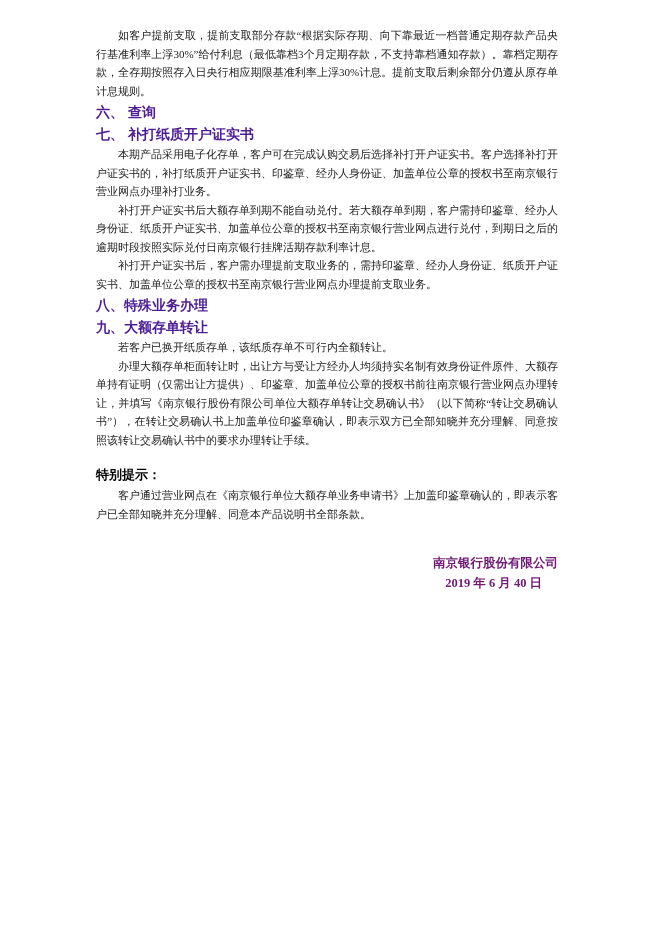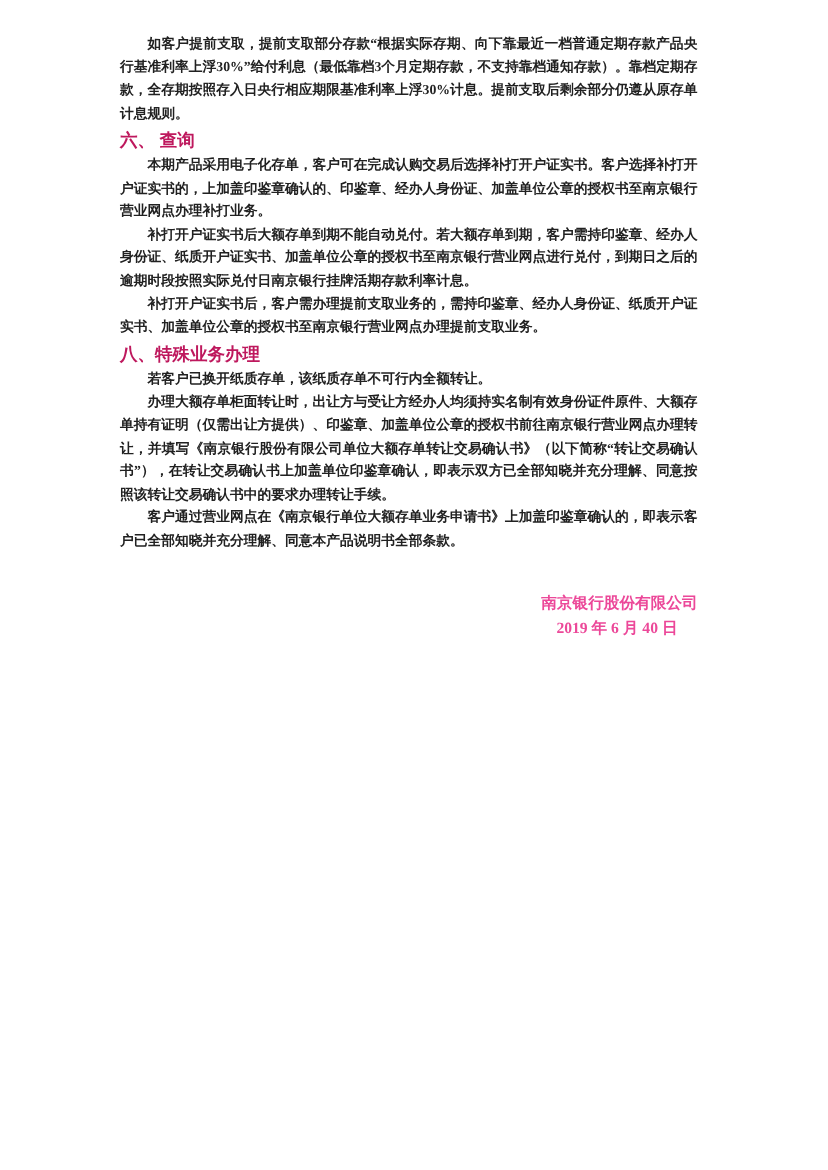--- a/index.html
+++ b/index.html
@@ -21,75 +21,77 @@
     font-family: "Liberation Serif", "DejaVu Serif", serif;
     color: #212121;
     font-size: 11px;
     line-height: 18.5px;
   }
 
   .para {
     margin: 0;
     text-align: justify;
     text-indent: 2em;
-    font-weight: bold;
   }
 
   .sec-heading {
     font-family: "Liberation Sans", "DejaVu Sans", sans-serif;
     font-weight: bold;
-    color: #be185d;
+    color: #4c1d95;
     font-size: 14px;
     line-height: 20px;
     margin: 2px 0 1px 0;
     text-align: left;
   }
 
   .notice-heading {
     font-family: "Liberation Sans", "DejaVu Sans", sans-serif;
     font-weight: bold;
     color: #000000;
     font-size: 13px;
     line-height: 19px;
     margin: 16px 0 2px 0;
   }
 
   .signature {
     margin-top: 30px;
     text-align: right;
     font-weight: bold;
-    color: #ec4899;
+    color: #701a75;
     font-size: 12.5px;
     line-height: 20px;
     font-family: "Liberation Serif", "DejaVu Serif", serif;
   }
 
   .signature .sig-date {
     padding-right: 16px;
   }
 </style>
 </head>
 <body>
 
 <div class="page">
   <div class="doc">
 
     <p class="para">如客户提前支取，提前支取部分存款“根据实际存期、向下靠最近一档普通定期存款产品央行基准利率上浮30%”给付利息（最低靠档3个月定期存款，不支持靠档通知存款）。靠档定期存款，全存期按照存入日央行相应期限基准利率上浮30%计息。提前支取后剩余部分仍遵从原存单计息规则。</p>
 
     <h2 class="sec-heading">六、 查询</h2>
 
-    <p class="para">本期产品采用电子化存单，客户可在完成认购交易后选择补打开户证实书。客户选择补打开户证实书的，上加盖印鉴章确认的、印鉴章、经办人身份证、加盖单位公章的授权书至南京银行营业网点办理补打业务。</p>
+    <h2 class="sec-heading">七、 补打纸质开户证实书</h2>
+    <p class="para">本期产品采用电子化存单，客户可在完成认购交易后选择补打开户证实书。客户选择补打开户证实书的，补打纸质开户证实书、印鉴章、经办人身份证、加盖单位公章的授权书至南京银行营业网点办理补打业务。</p>
     <p class="para">补打开户证实书后大额存单到期不能自动兑付。若大额存单到期，客户需持印鉴章、经办人身份证、纸质开户证实书、加盖单位公章的授权书至南京银行营业网点进行兑付，到期日之后的逾期时段按照实际兑付日南京银行挂牌活期存款利率计息。</p>
     <p class="para">补打开户证实书后，客户需办理提前支取业务的，需持印鉴章、经办人身份证、纸质开户证实书、加盖单位公章的授权书至南京银行营业网点办理提前支取业务。</p>
 
     <h2 class="sec-heading">八、特殊业务办理</h2>
 
+    <h2 class="sec-heading">九、大额存单转让</h2>
     <p class="para">若客户已换开纸质存单，该纸质存单不可行内全额转让。</p>
     <p class="para">办理大额存单柜面转让时，出让方与受让方经办人均须持实名制有效身份证件原件、大额存单持有证明（仅需出让方提供）、印鉴章、加盖单位公章的授权书前往南京银行营业网点办理转让，并填写《南京银行股份有限公司单位大额存单转让交易确认书》（以下简称“转让交易确认书”），在转让交易确认书上加盖单位印鉴章确认，即表示双方已全部知晓并充分理解、同意按照该转让交易确认书中的要求办理转让手续。</p>
 
+    <h2 class="notice-heading">特别提示：</h2>
     <p class="para">客户通过营业网点在《南京银行单位大额存单业务申请书》上加盖印鉴章确认的，即表示客户已全部知晓并充分理解、同意本产品说明书全部条款。</p>
 
     <div class="signature">
       <div class="sig-company">南京银行股份有限公司</div>
       <div class="sig-date">2019 年 6 月 40 日</div>
     </div>
 
   </div>
 </div>
 

